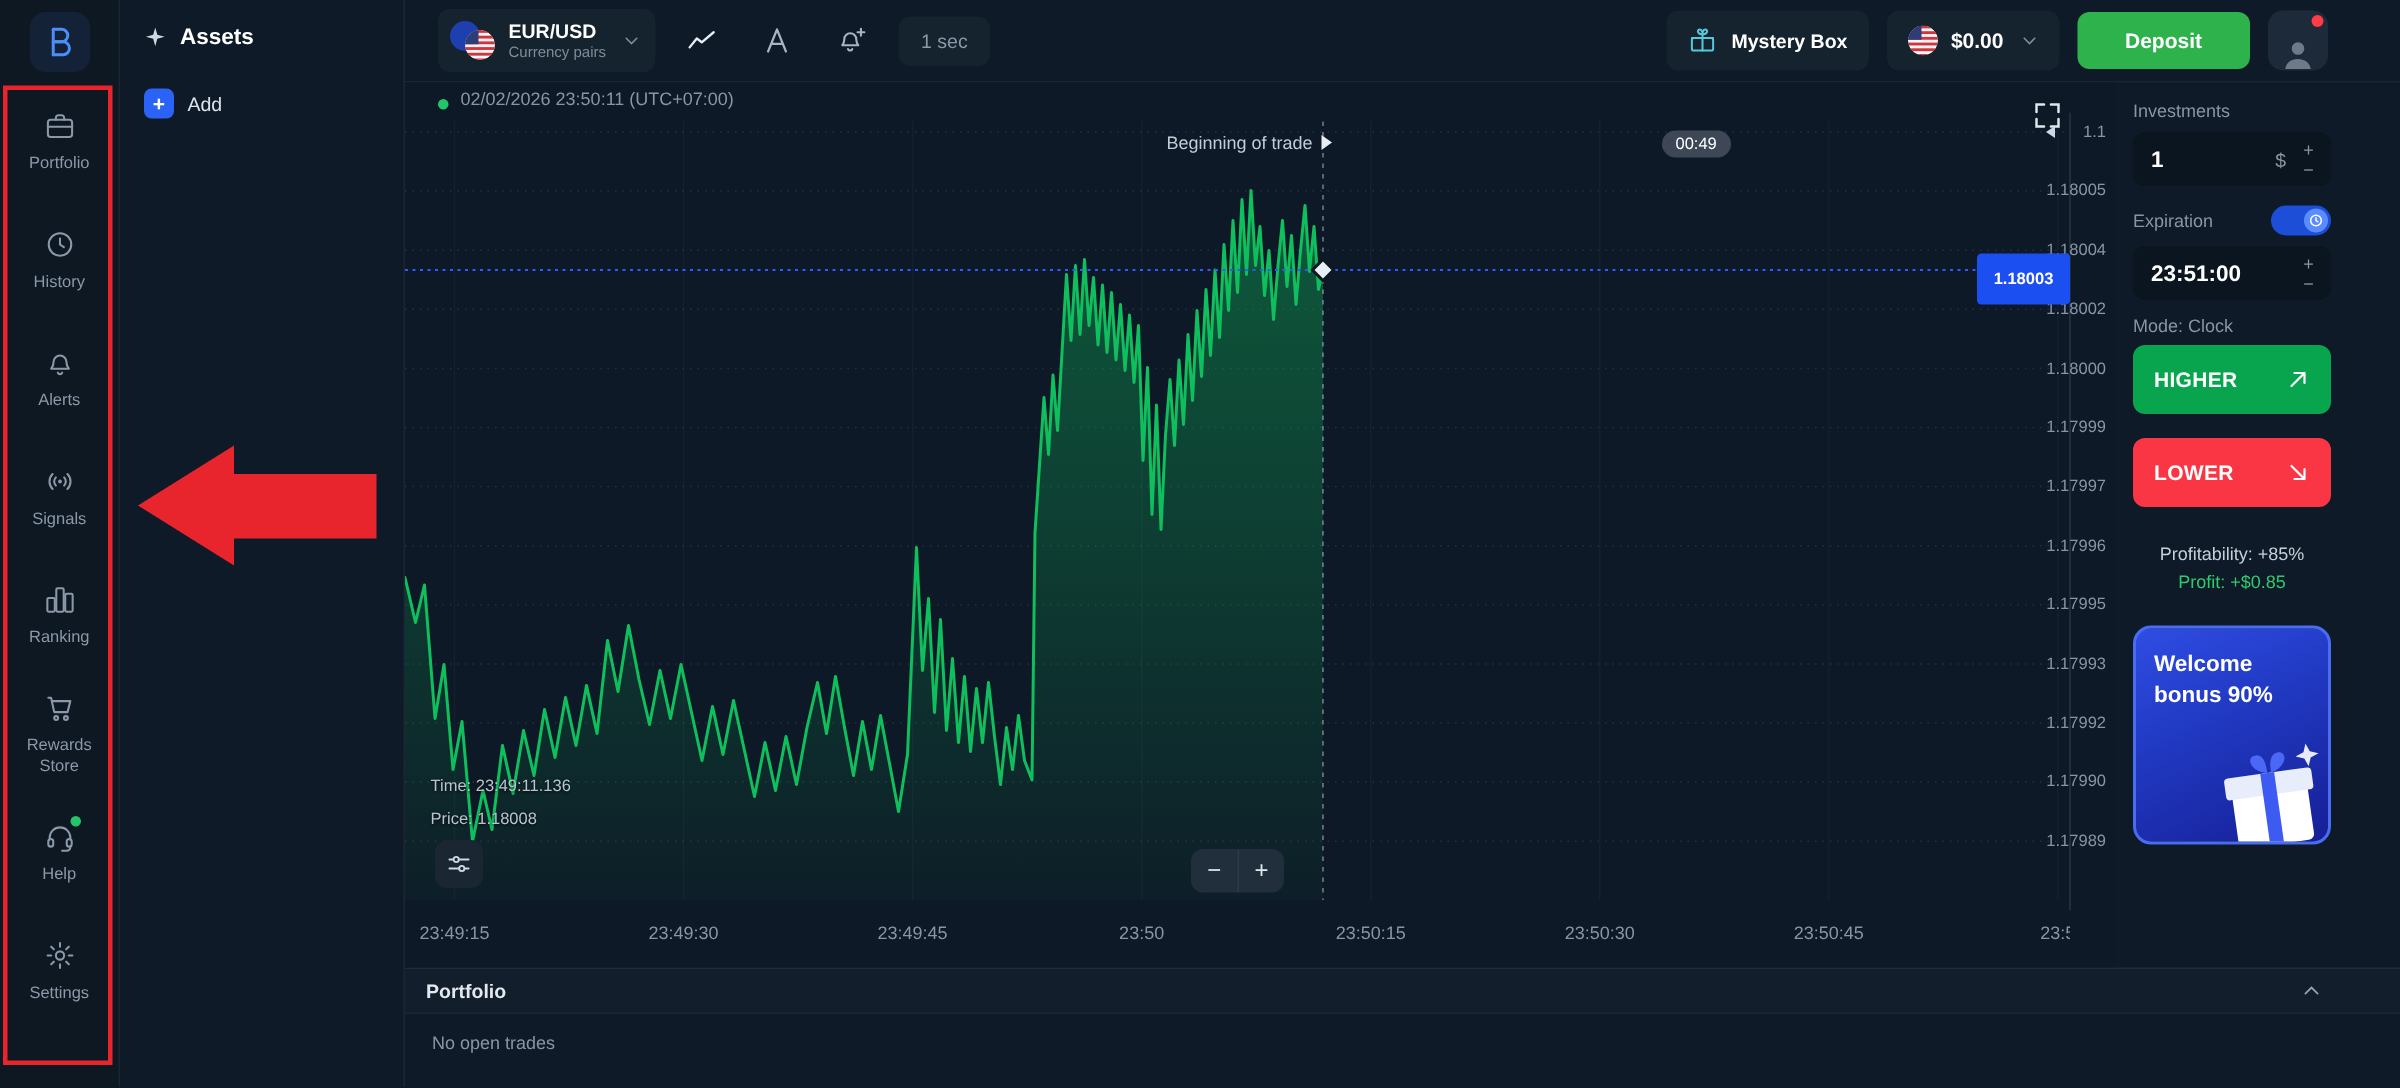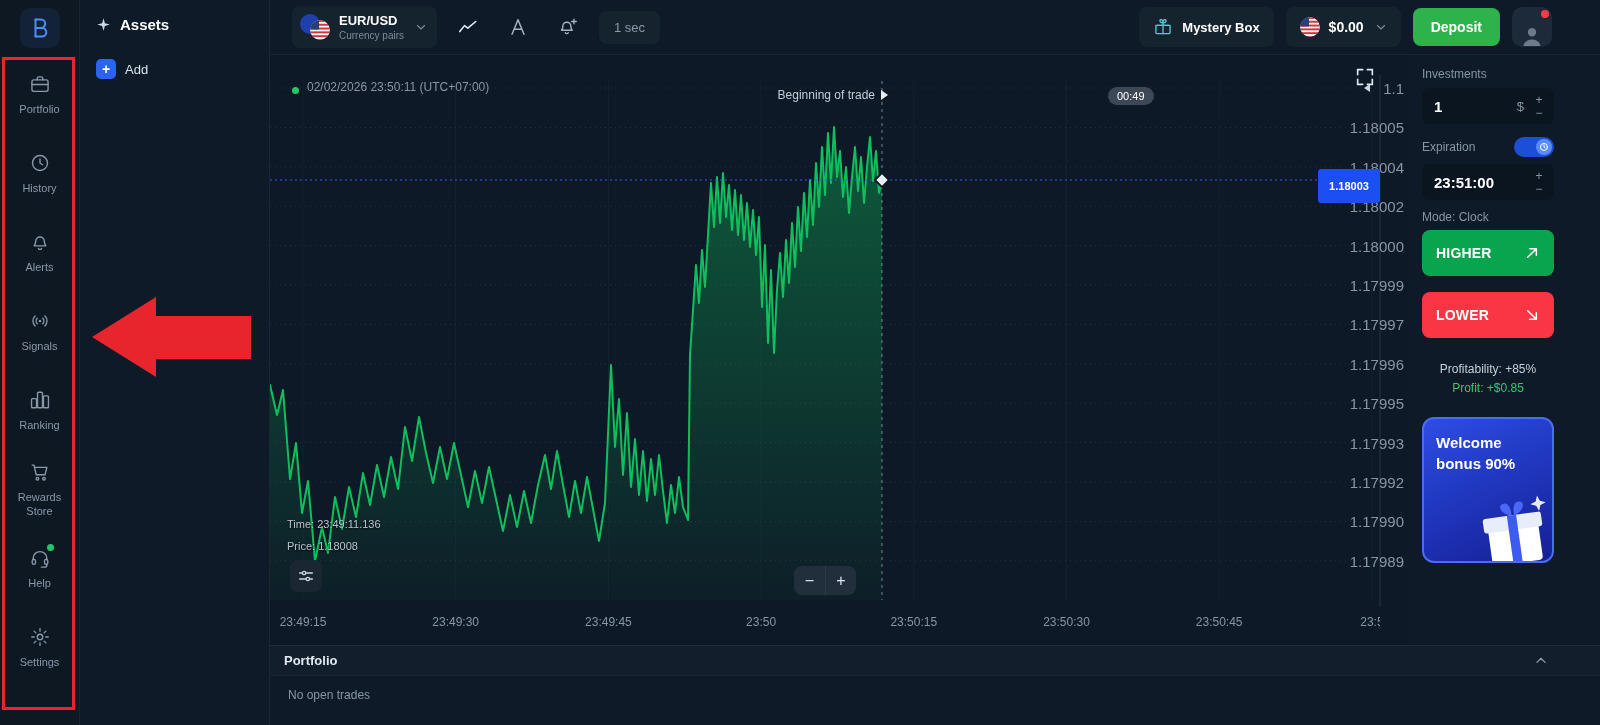--- a/index.html
+++ b/index.html
@@ -37,34 +37,34 @@
   .pair-name{font-size:13px;font-weight:700;color:#fff;line-height:1.25}
   .pair-sub{font-size:10px;color:#7d8b9b}
   .chev{display:flex;color:#7d8b9b;margin-left:2px}
   .tool-btn{width:38px;height:38px;display:flex;align-items:center;justify-content:center;color:#a7b4c2;cursor:pointer;border-radius:8px}
   .tool-btn.first{color:#e8eef5}
   .timeframe-btn{background:#15232f;border-radius:8px;padding:9px 15px;font-size:13px;color:#8b98a8;cursor:pointer}
   .tb-spacer{flex:1}
   .pill-btn{display:flex;align-items:center;gap:9px;background:#15232f;border-radius:8px;padding:8px 14px;height:40px;cursor:pointer}
   .mystery-label,.balance-label{font-size:13px;font-weight:700;color:#fff}
   .balance-label{font-size:14px}
-  .deposit-btn{background:var(--deposit-green,#2eb34c);border-radius:8px;padding:0 18px;height:38px;display:flex;align-items:center;font-size:14px;font-weight:700;color:#fff;cursor:pointer}
+  .deposit-btn{background:var(--deposit-green,#2eb34c);border-radius:8px;padding:0 32px;height:38px;display:flex;align-items:center;font-size:14px;font-weight:700;color:#fff;cursor:pointer}
   .avatar{width:40px;height:40px;border-radius:10px;background:#1d2a3a;display:flex;align-items:flex-end;justify-content:center;position:relative;cursor:pointer;overflow:visible}
   .avatar-dot{position:absolute;top:3px;right:3px;width:8px;height:8px;border-radius:50%;background:#ff3b46}
 
   .content-mid{flex:1;display:flex;min-height:0}
   .chart-wrap{flex:1;position:relative;min-width:0;overflow:hidden;background:#0d1926}
   #chart-svg{position:absolute;inset:0}
   .gh{stroke:rgba(150,170,195,.16);stroke-dasharray:1 4}
   .gv{stroke:rgba(150,170,195,.05)}
-  .chart-ts{position:absolute;left:22px;top:25px;display:flex;align-items:flex-end;gap:8px;font-size:12px;color:#8795a5;z-index:3}
+  .chart-ts{position:absolute;left:22px;top:4px;display:flex;align-items:flex-end;gap:8px;font-size:12px;color:#8795a5;z-index:3}
   .ts-dot{width:7px;height:7px;border-radius:50%;background:#24c56a}
   .fullscreen-btn{position:absolute;top:7px;right:30px;width:30px;height:30px;display:flex;align-items:center;justify-content:center;color:#dfe7ee;cursor:pointer;z-index:3}
   .price-axis{position:absolute;inset:0;pointer-events:none;z-index:2}
-  .ytick{position:absolute;right:6px;transform:translateY(-50%);font-size:15px;color:#8795a5}
+  .ytick{position:absolute;right:6px;transform:translateY(-50%);font-size:11px;color:#8795a5}
   .time-axis{position:absolute;left:0;top:560px;width:1110px;height:24px;pointer-events:none;z-index:2;overflow:hidden}
   .xtick{position:absolute;transform:translateX(-50%);font-size:12px;color:#8795a5;white-space:nowrap}
   .price-badge{position:absolute;left:1048px;top:114px;width:62px;height:34px;background:var(--price-badge-blue,#1c4ff2);border-radius:3px;color:#fff;font-size:11px;font-weight:700;display:flex;align-items:center;justify-content:center;z-index:3}
   .axis-marker{position:absolute;left:1094px;top:29px;width:0;height:0;border-top:4px solid transparent;border-bottom:4px solid transparent;border-right:6px solid #cfd8e3;z-index:3}
   .countdown{position:absolute;left:838px;top:32px;background:rgba(70,80,95,.85);border-radius:10px;padding:3px 9px;font-size:11px;color:#fff;z-index:3}
   .begin-label{position:absolute;left:0;top:33px;width:618px;display:flex;align-items:center;justify-content:flex-end;gap:6px;font-size:12px;color:#c3ccd6;z-index:3}
   .play-marker{width:0;height:0;border-top:5px solid transparent;border-bottom:5px solid transparent;border-left:7px solid #e8eef5}
   .crosshair-info{position:absolute;left:17px;top:458px;font-size:11px;color:#b9c4cf;z-index:3;line-height:22px;text-shadow:0 1px 2px rgba(0,0,0,.8)}
   .filter-btn{position:absolute;left:20px;top:505px;width:32px;height:32px;border-radius:8px;background:#1a2733;display:flex;align-items:center;justify-content:center;color:#cfd8e2;cursor:pointer;z-index:3}
   .zoom-ctrl{position:absolute;left:524px;top:511px;display:flex;background:#212e3c;border-radius:8px;overflow:hidden;z-index:3}

